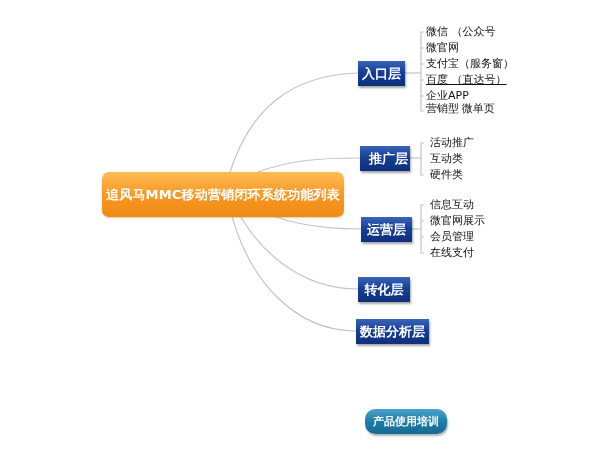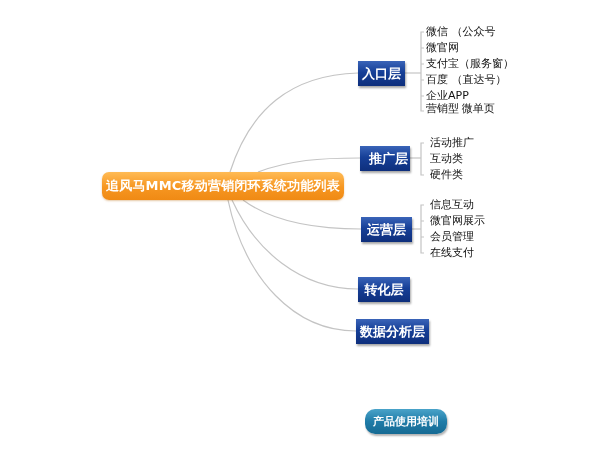--- a/index.html
+++ b/index.html
@@ -1,21 +1,21 @@
 <!DOCTYPE html>
 <html><head>
 <meta charset="utf-8">
 <style>
   html, body { margin:0; padding:0; background:#ffffff; }
   body { width:600px; height:461px; position:relative; overflow:hidden;
          font-family:"DejaVu Sans","Liberation Sans",sans-serif; }
   svg.links { position:absolute; left:0; top:0; width:600px; height:461px; }
   .node { position:absolute; display:flex; align-items:center; justify-content:center;
           color:#fff; font-weight:bold; box-sizing:border-box; white-space:nowrap; }
-  .root { left:102px; top:172px; width:242px; height:28px; font-size:13px;
+  .root { left:102px; top:172px; width:242px; height:45px; font-size:13px;
           background:linear-gradient(#ffbb55,#f69621 55%,#f08a14);
           border-radius:7px; box-shadow:0 1px 2px rgba(180,100,0,0.35);
           letter-spacing:0.2px; }
   .layer { height:25px; font-size:13px; border-radius:0;
            background:linear-gradient(#3a64b8,#163f97 45%,#0e2f7c);
            box-shadow:1px 2px 2px rgba(0,0,0,0.35); }
   .training { height:25px; font-size:11px; border-radius:10px;
               background:linear-gradient(#4aa3c9,#1f7ca8 50%,#166a93);
               box-shadow:1px 2px 2px rgba(0,0,0,0.3); }
   .leaf { position:absolute; font-size:11px; color:#111; white-space:nowrap;
@@ -52,21 +52,21 @@
 <div class="node layer" style="left:360px;top:146px;width:50px;padding-left:7px;">推广层</div>
 <div class="node layer" style="left:361px;top:217px;width:51px;">运营层</div>
 <div class="node layer" style="left:358px;top:277px;width:52px;font-family:Liberation Mono, monospace;">转化层</div>
 <div class="node layer" style="left:356px;top:319px;width:73px;">数据分析层</div>
 
 <div class="node training" style="left:365px;top:409px;width:82px;">产品使用培训</div>
 
 <div class="leaf" style="left:426px;top:26px;">微信 （公众号</div>
 <div class="leaf" style="left:426px;top:42px;">微官网</div>
 <div class="leaf" style="left:426px;top:58px;">支付宝（服务窗）</div>
-<div class="leaf" style="left:426px;top:74px;">百度 （直达号）</div>
+<div class="leaf" style="left:426px;top:74px;text-decoration:underline;">百度 （直达号）</div>
 <div class="leaf" style="left:426px;top:90px;">企业APP</div>
 <div class="leaf" style="left:426px;top:102px;font-family:Liberation Serif, serif;">营销型 微单页</div>
 
 <div class="leaf" style="left:430px;top:137px;">活动推广</div>
 <div class="leaf" style="left:430px;top:153px;">互动类</div>
 <div class="leaf" style="left:430px;top:169px;">硬件类</div>
 
 <div class="leaf" style="left:430px;top:199px;">信息互动</div>
 <div class="leaf" style="left:430px;top:215px;">微官网展示</div>
 <div class="leaf" style="left:430px;top:231px;">会员管理</div>

